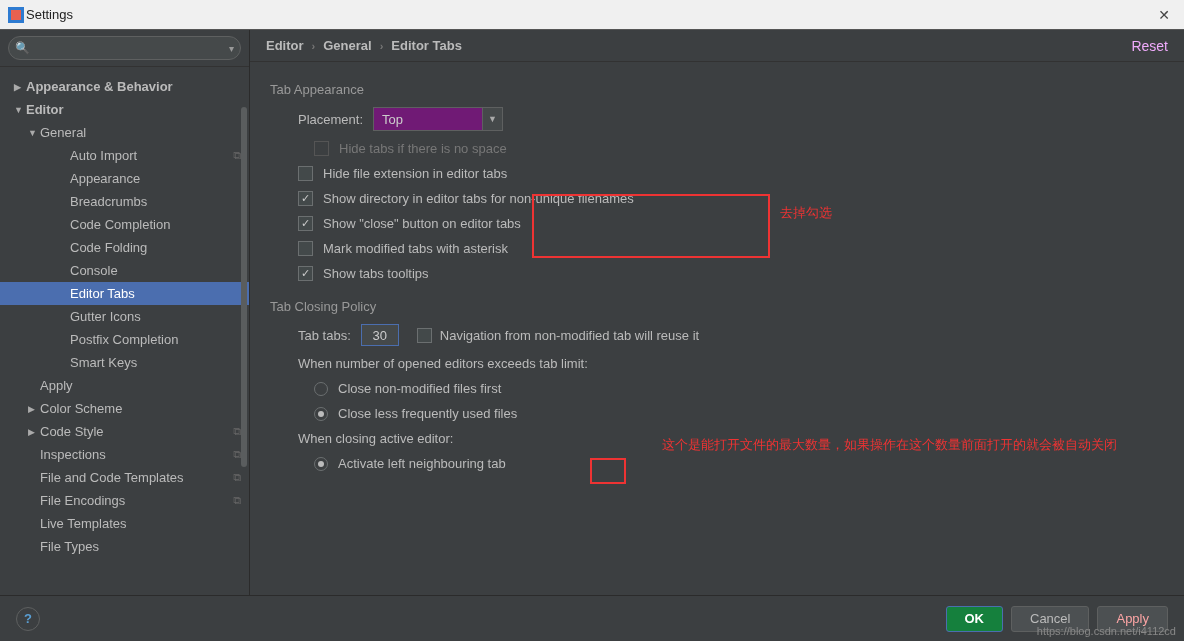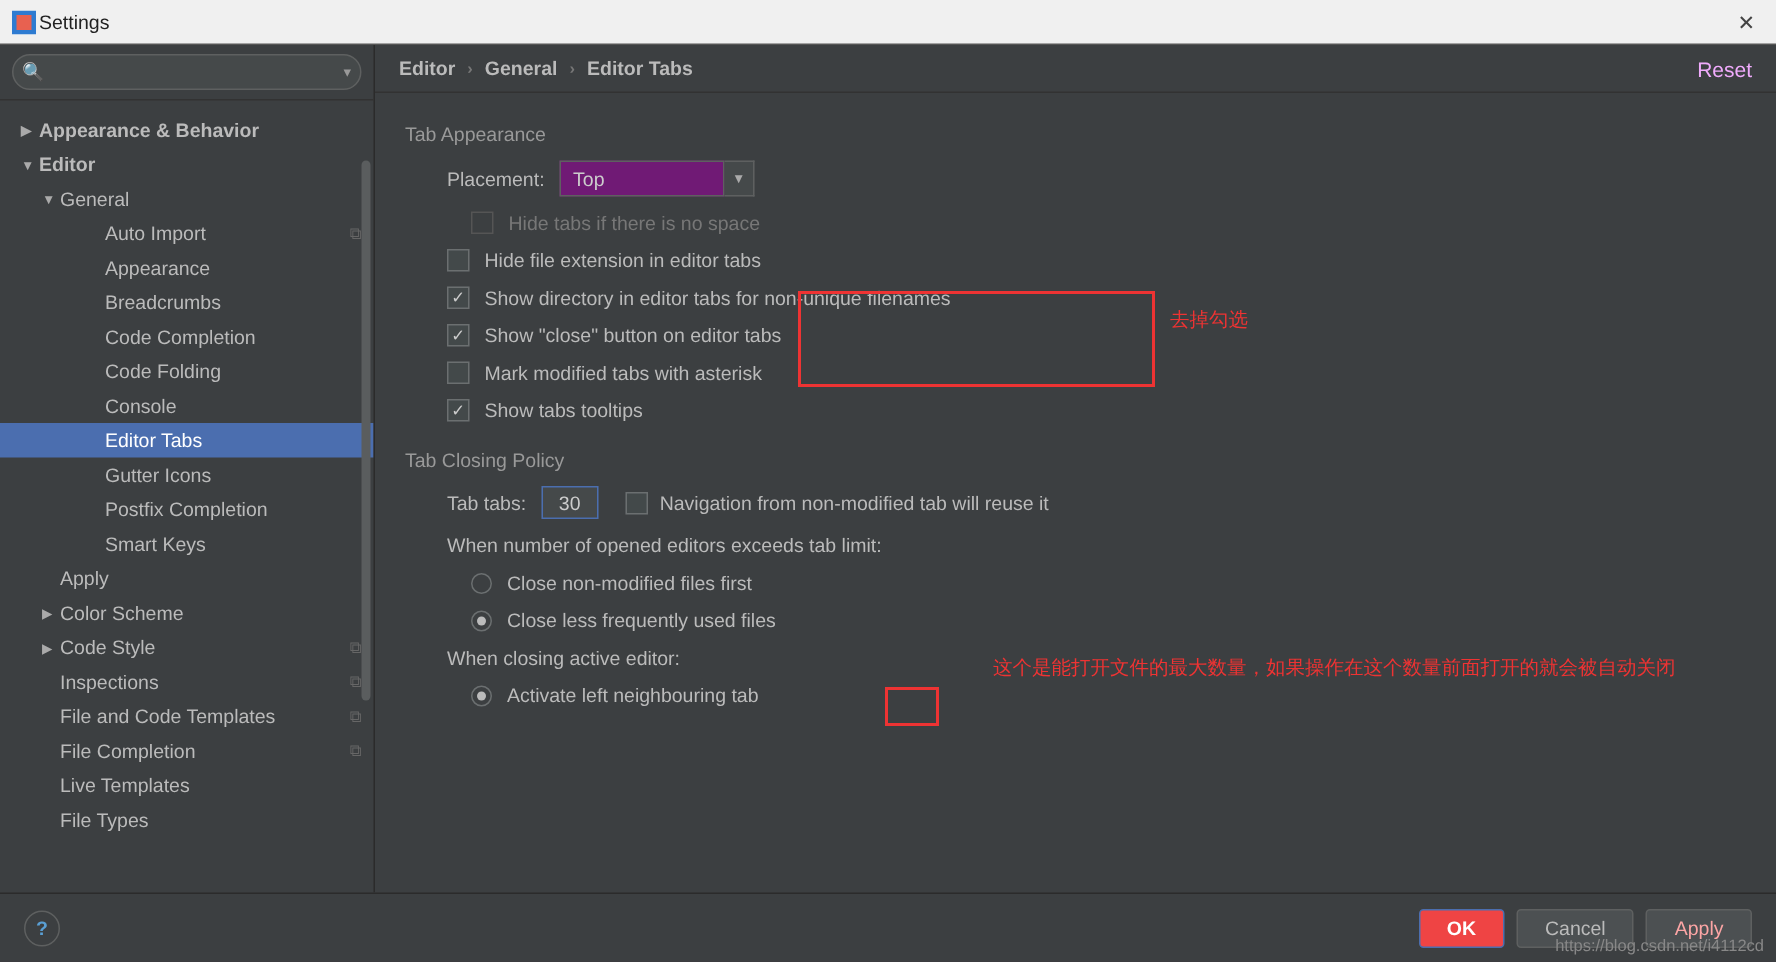--- a/index.html
+++ b/index.html
@@ -183,21 +183,21 @@
   .btn {
     height:26px;
     padding:0 18px;
     border:1px solid #5e6060;
     background:#4c5052;
     color:#bbb;
     display:flex;align-items:center;
     cursor:pointer;
     border-radius:3px;
   }
-  .btn.primary { background:#ef4444; border-color:#4b6eaf; color:#fff; font-weight:bold;}
+  .btn.primary { background:#15803d; border-color:#4b6eaf; color:#fff; font-weight:bold;}
   .btn.dim { color:#fca5a5;}
   .watermark { position:absolute; right:8px; bottom:4px; color:#888; font-size:11px;}
   .row2 { display:flex; align-items:center; padding-left:28px; margin-bottom:10px;}
   .row2 .lbl2 { color:#bbb; margin-right:6px;}
 </style>
 </head>
 <body>
 
 <div class="titlebar">
   <div class="titlebar-left">
@@ -295,21 +295,21 @@
           <span>Inspections</span>
           <span class="copy-icon">⧉</span>
         </div>
         <div class="tree-item d1">
           <span class="arrow"></span>
           <span>File and Code Templates</span>
           <span class="copy-icon">⧉</span>
         </div>
         <div class="tree-item d1">
           <span class="arrow"></span>
-          <span>File Completion</span>
+          <span>File Encodings</span>
           <span class="copy-icon">⧉</span>
         </div>
         <div class="tree-item d1">
           <span class="arrow"></span>
           <span>Live Templates</span>
         </div>
         <div class="tree-item d1">
           <span class="arrow"></span>
           <span>File Types</span>
         </div>

